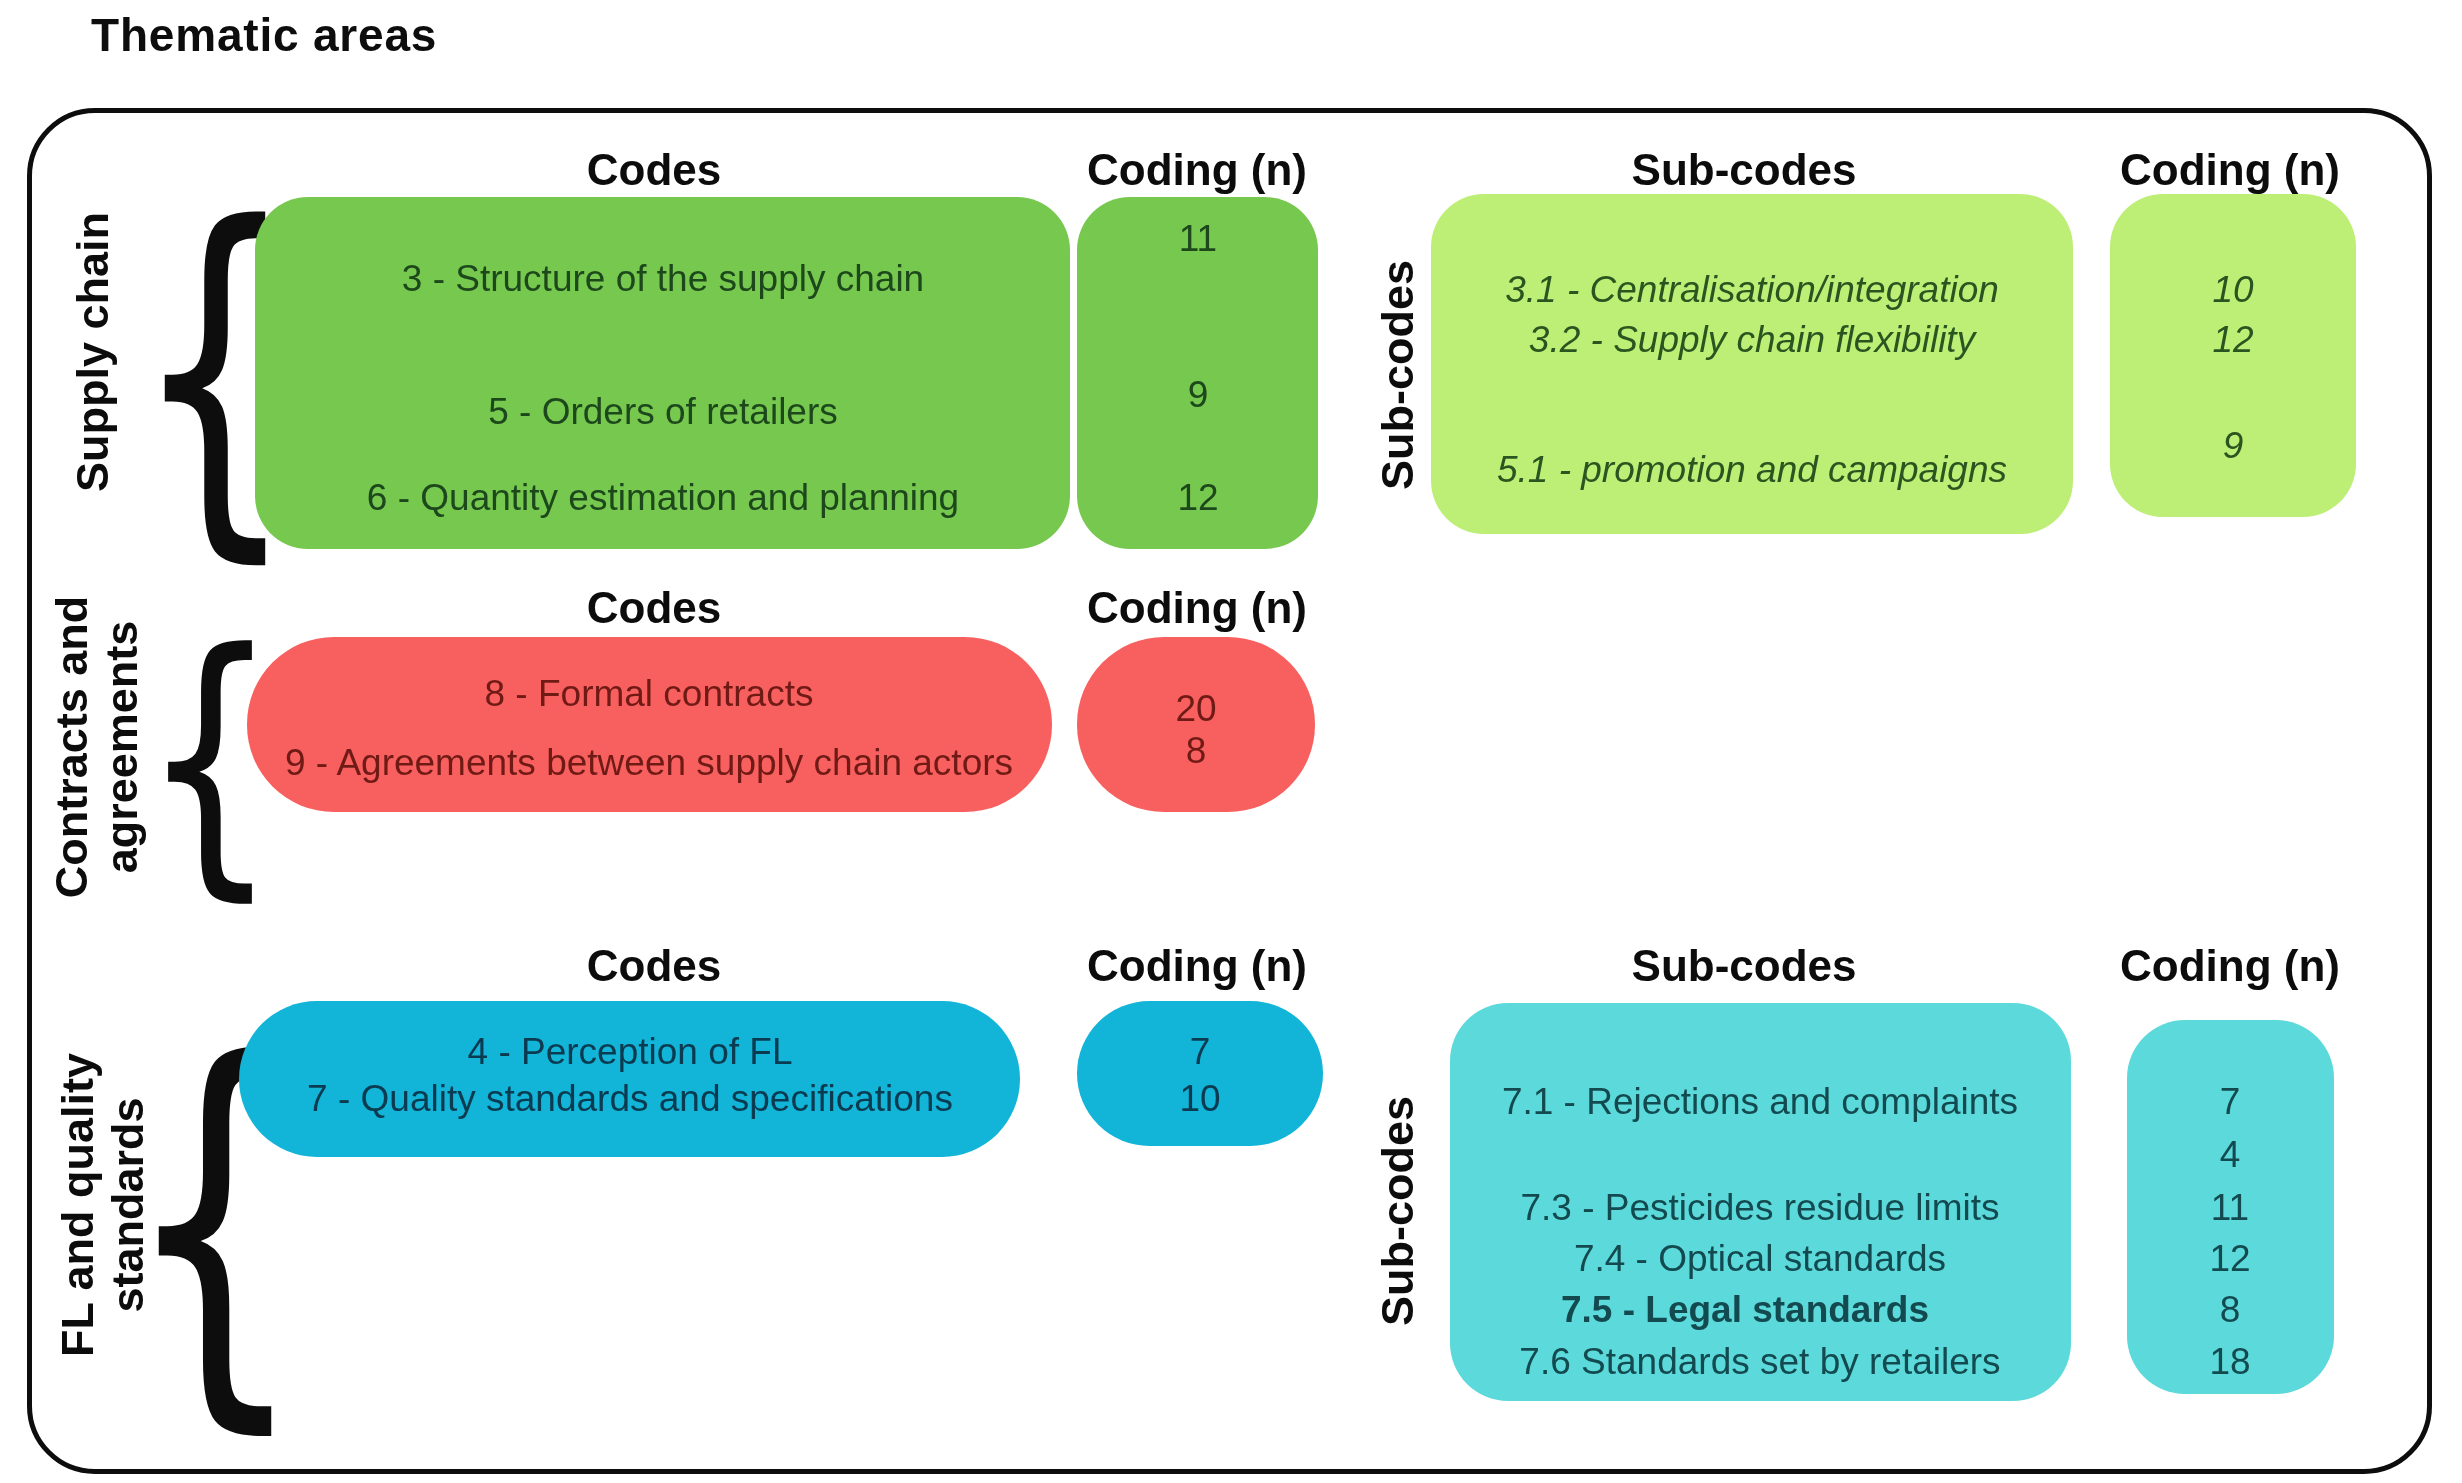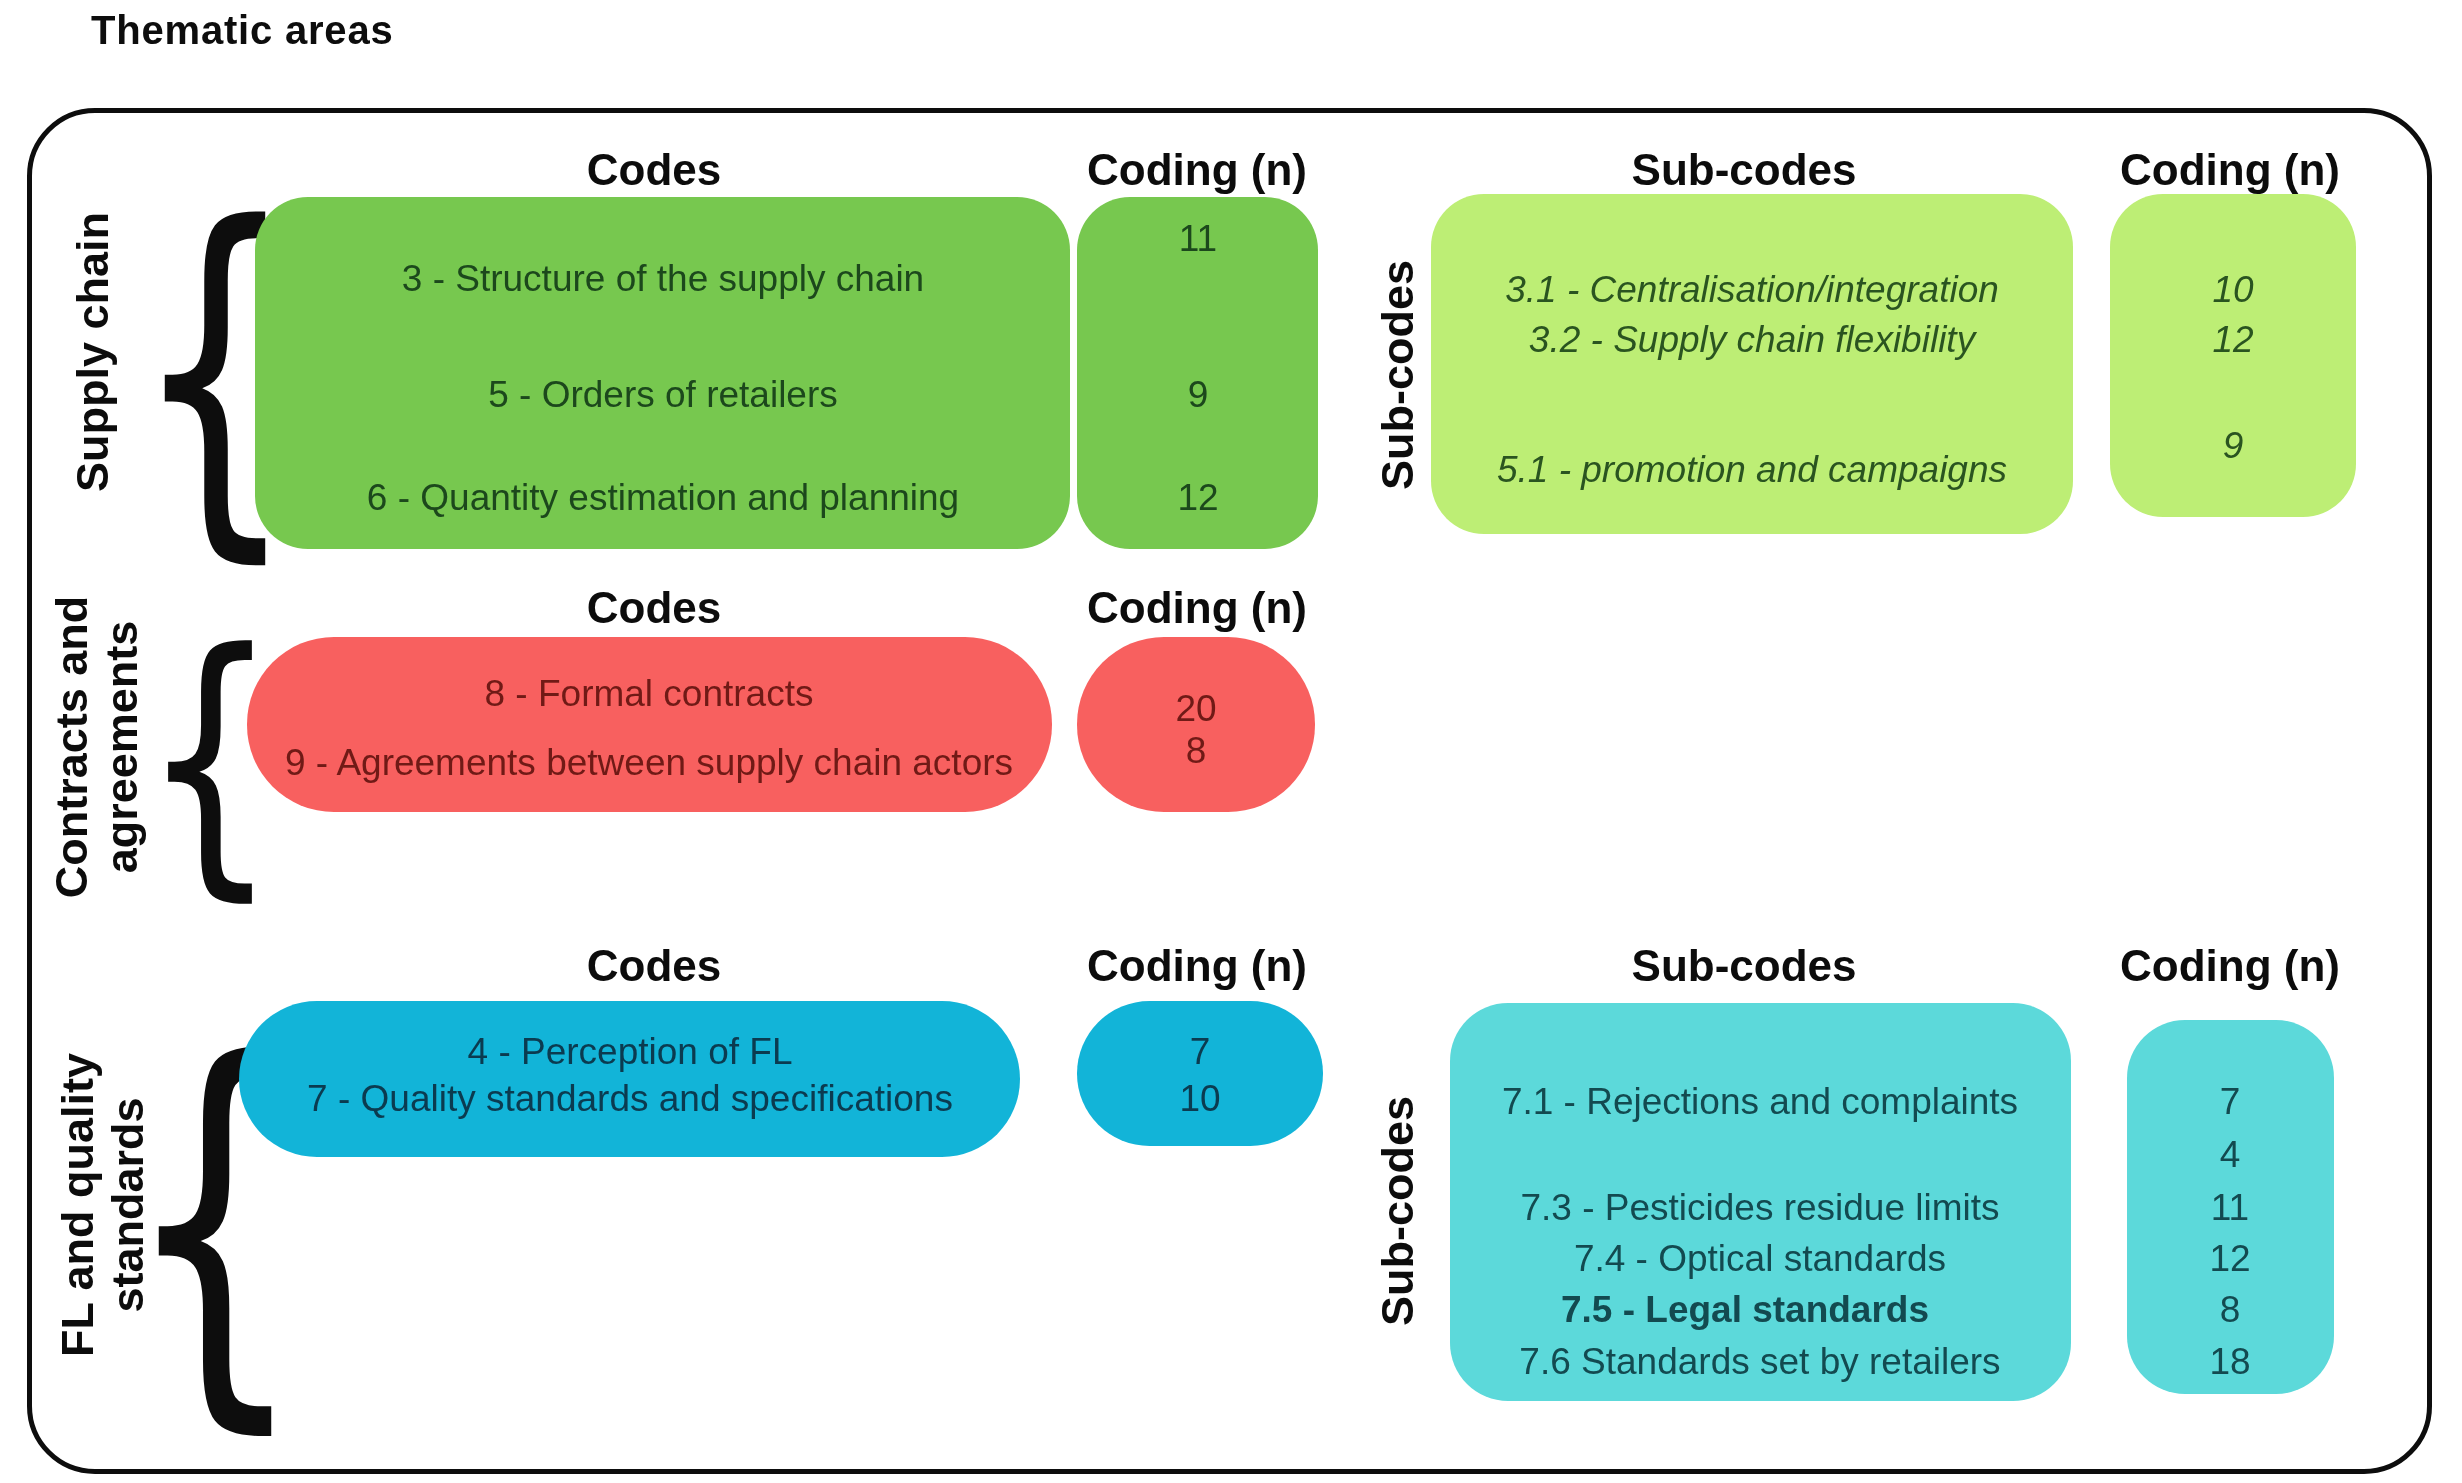--- a/index.html
+++ b/index.html
@@ -6,21 +6,21 @@
   #canvas{
     position:relative;
     width:2462px;height:1484px;
     background:#ffffff;
     font-family:"Liberation Sans","DejaVu Sans",sans-serif;
     color:#0d0d0d;
     overflow:hidden;
   }
   .title{
     position:absolute;left:91px;top:7.7px;
-    font-size:40px;font-weight:800;letter-spacing:0.8px;color:#0d0d0d;
+    font-size:46px;font-weight:800;letter-spacing:0.8px;color:#0d0d0d;
     white-space:nowrap;
   }
   .frame{
     position:absolute;left:27px;top:108px;width:2395px;height:1356px;
     border:5.4px solid #0d0d0d;border-radius:68px;background:transparent;
   }
   .hdr{
     position:absolute;transform:translate(-50%,-50%);
     font-size:44px;font-weight:700;white-space:nowrap;color:#0c0c0c;
   }
@@ -62,21 +62,21 @@
   <div class="vlabel" style="left:93px;top:352px;">Supply chain</div>
   <div class="brace" style="left:215px;top:370px;font-size:325px;transform:translate(-50%,-50%) scale(0.8,1.18);">{</div>
 
   <div class="hdr" style="left:654px;top:170px;">Codes</div>
   <div class="hdr" style="left:1197px;top:170px;">Coding (n)</div>
   <div class="hdr" style="left:1744px;top:170px;">Sub-codes</div>
   <div class="hdr" style="left:2230px;top:170px;">Coding (n)</div>
 
   <div class="box bg-green" style="left:255px;top:197px;width:815px;height:352px;border-radius:53px;"></div>
   <div class="cell t-green" style="left:663px;top:239px;margin-top:40px;">3 - Structure of the supply chain</div>
-  <div class="cell t-green" style="left:663px;top:395px;">5 - Orders of retailers</div>
+  <div class="cell t-green" style="left:663px;top:412px;">5 - Orders of retailers</div>
   <div class="cell t-green" style="left:663px;top:498px;">6 - Quantity estimation and planning</div>
 
   <div class="box bg-green" style="left:1077px;top:197px;width:241px;height:352px;border-radius:53px;"></div>
   <div class="cell t-green" style="left:1198px;top:239px;">11</div>
   <div class="cell t-green" style="left:1198px;top:395px;">9</div>
   <div class="cell t-green" style="left:1198px;top:498px;">12</div>
 
   <div class="vlabel" style="left:1398px;top:375px;">Sub-codes</div>
 
   <div class="box bg-lgreen" style="left:1431px;top:194px;width:642px;height:340px;border-radius:53px;"></div>

